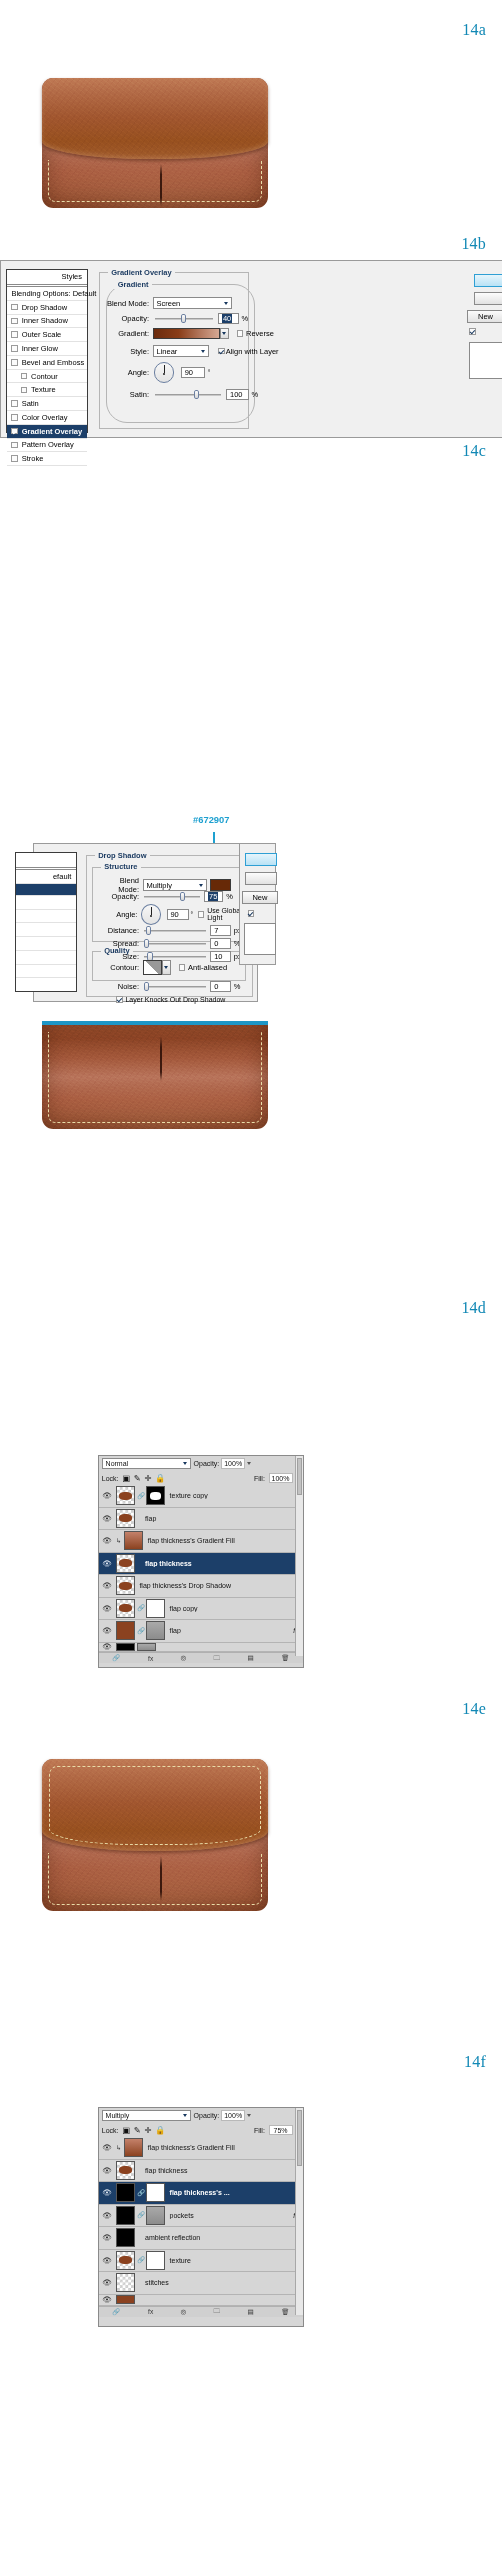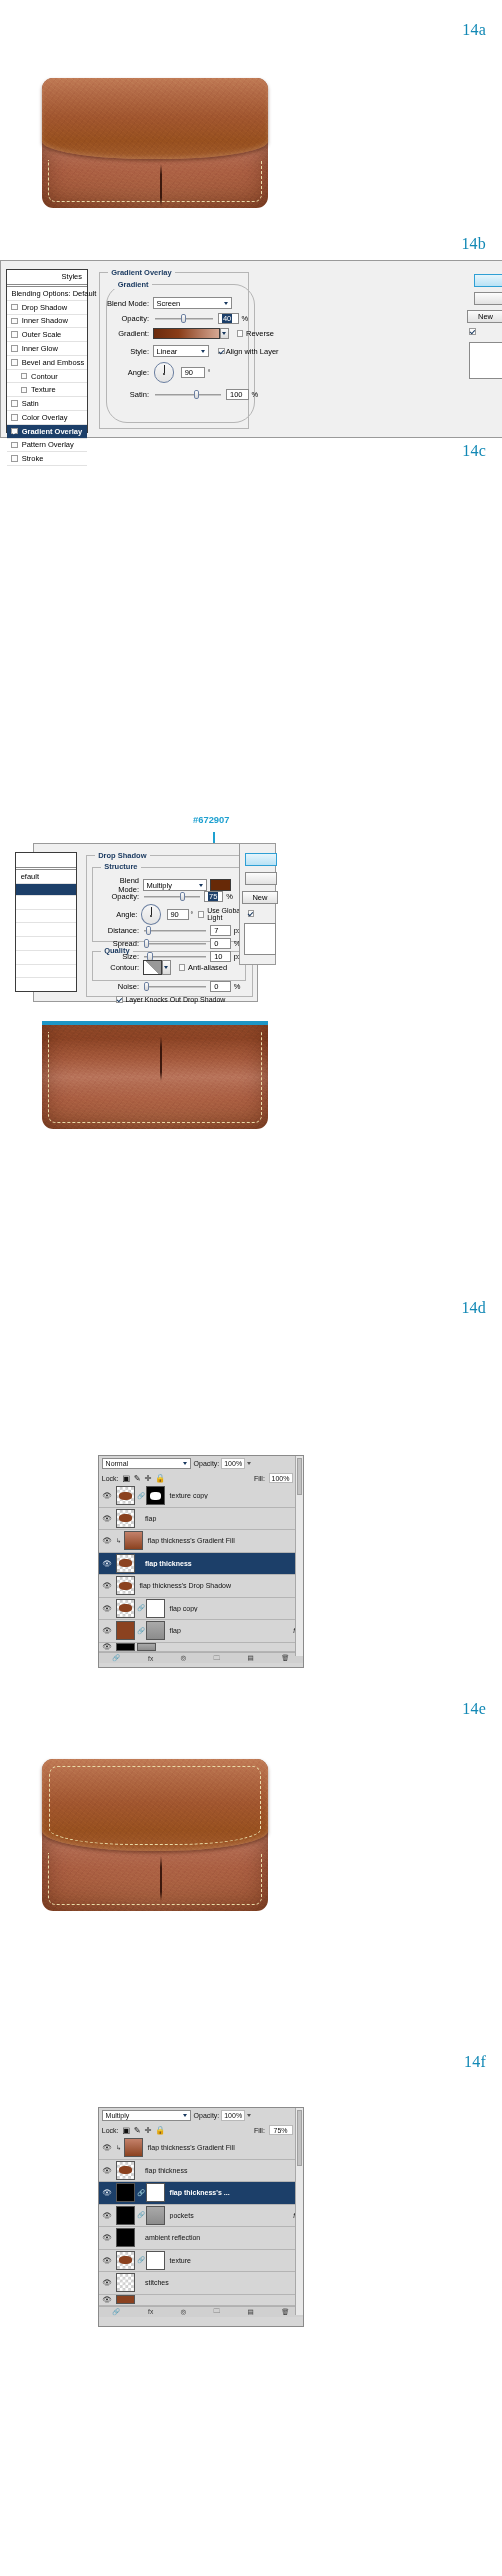--- a/index.html
+++ b/index.html
@@ -358,21 +358,21 @@
 
 <div class="fig-label" style="top:442px;margin-left:43px;">14c</div>
 
 <div style="position:absolute;left:193px;top:814px;color:#1da0d0;font-size:9.4px;font-family:'Liberation Sans',sans-serif;font-weight:bold;">#672907</div>
 <div class="callout-line" style="left:213px;top:832px;width:1.9px;height:27px;"></div>
 
 <div class="ps-dialog" style="left:33px; top:843px; width:225px; height:159px;">
   <div class="ps-styles" style="left:-19px; top:7.5px; width:62px; height:140px;overflow:hidden;">
     <div class="hdr">&nbsp;</div>
     <div class="sep"></div>
-    <div class="row" style="justify-content:flex-start;">
+    <div class="row" style="justify-content:flex-end;">
         <span>efault</span>
       </div>
     <div class="row sel" style="height:12px;">&nbsp;</div>
     <div class="row">&nbsp;</div>
     <div class="row">&nbsp;</div>
     <div class="row">&nbsp;</div>
     <div class="row">&nbsp;</div>
     <div class="row">&nbsp;</div>
     <div class="row">&nbsp;</div>
     <div class="row">&nbsp;</div>

